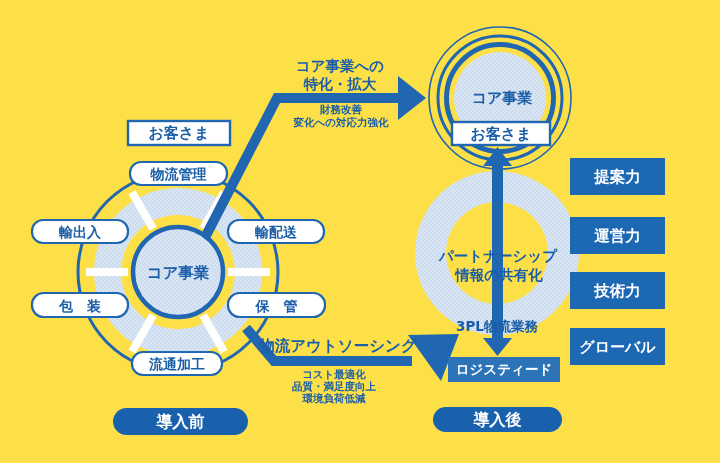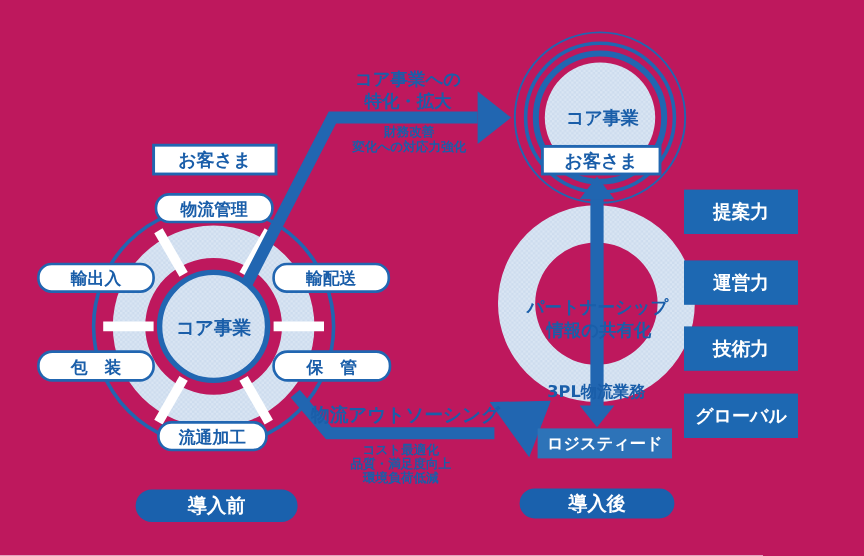--- a/index.html
+++ b/index.html
@@ -1,16 +1,16 @@
 <!DOCTYPE html>
 <html><head>
 <meta charset="utf-8">
 <style>
   html,body{margin:0;padding:0;background:#ffffff;}
-  .stage{position:relative;width:720px;height:463px;background:#be185d;overflow:hidden;
+  .stage{position:relative;width:720px;height:463px;background:#fde047;overflow:hidden;
          font-family:"DejaVu Sans","Liberation Sans",sans-serif;}
   svg text{font-family:"DejaVu Sans","Liberation Sans",sans-serif;font-weight:700;}
   .t-blue{fill:#1a5ea9;}
   .t-white{fill:#ffffff;}
   .ln{stroke:#2166b1;fill:none;}
   .arrow-fill{fill:#2166b1;}
   .whitebox{fill:#ffffff;stroke:#2166b1;stroke-width:2.4;}
   .roundlabel{fill:#ffffff;stroke:#2166b1;stroke-width:2.2;}
   .bluebox{fill:#1d68b2;}
   .logibox{fill:#2d73b8;}

